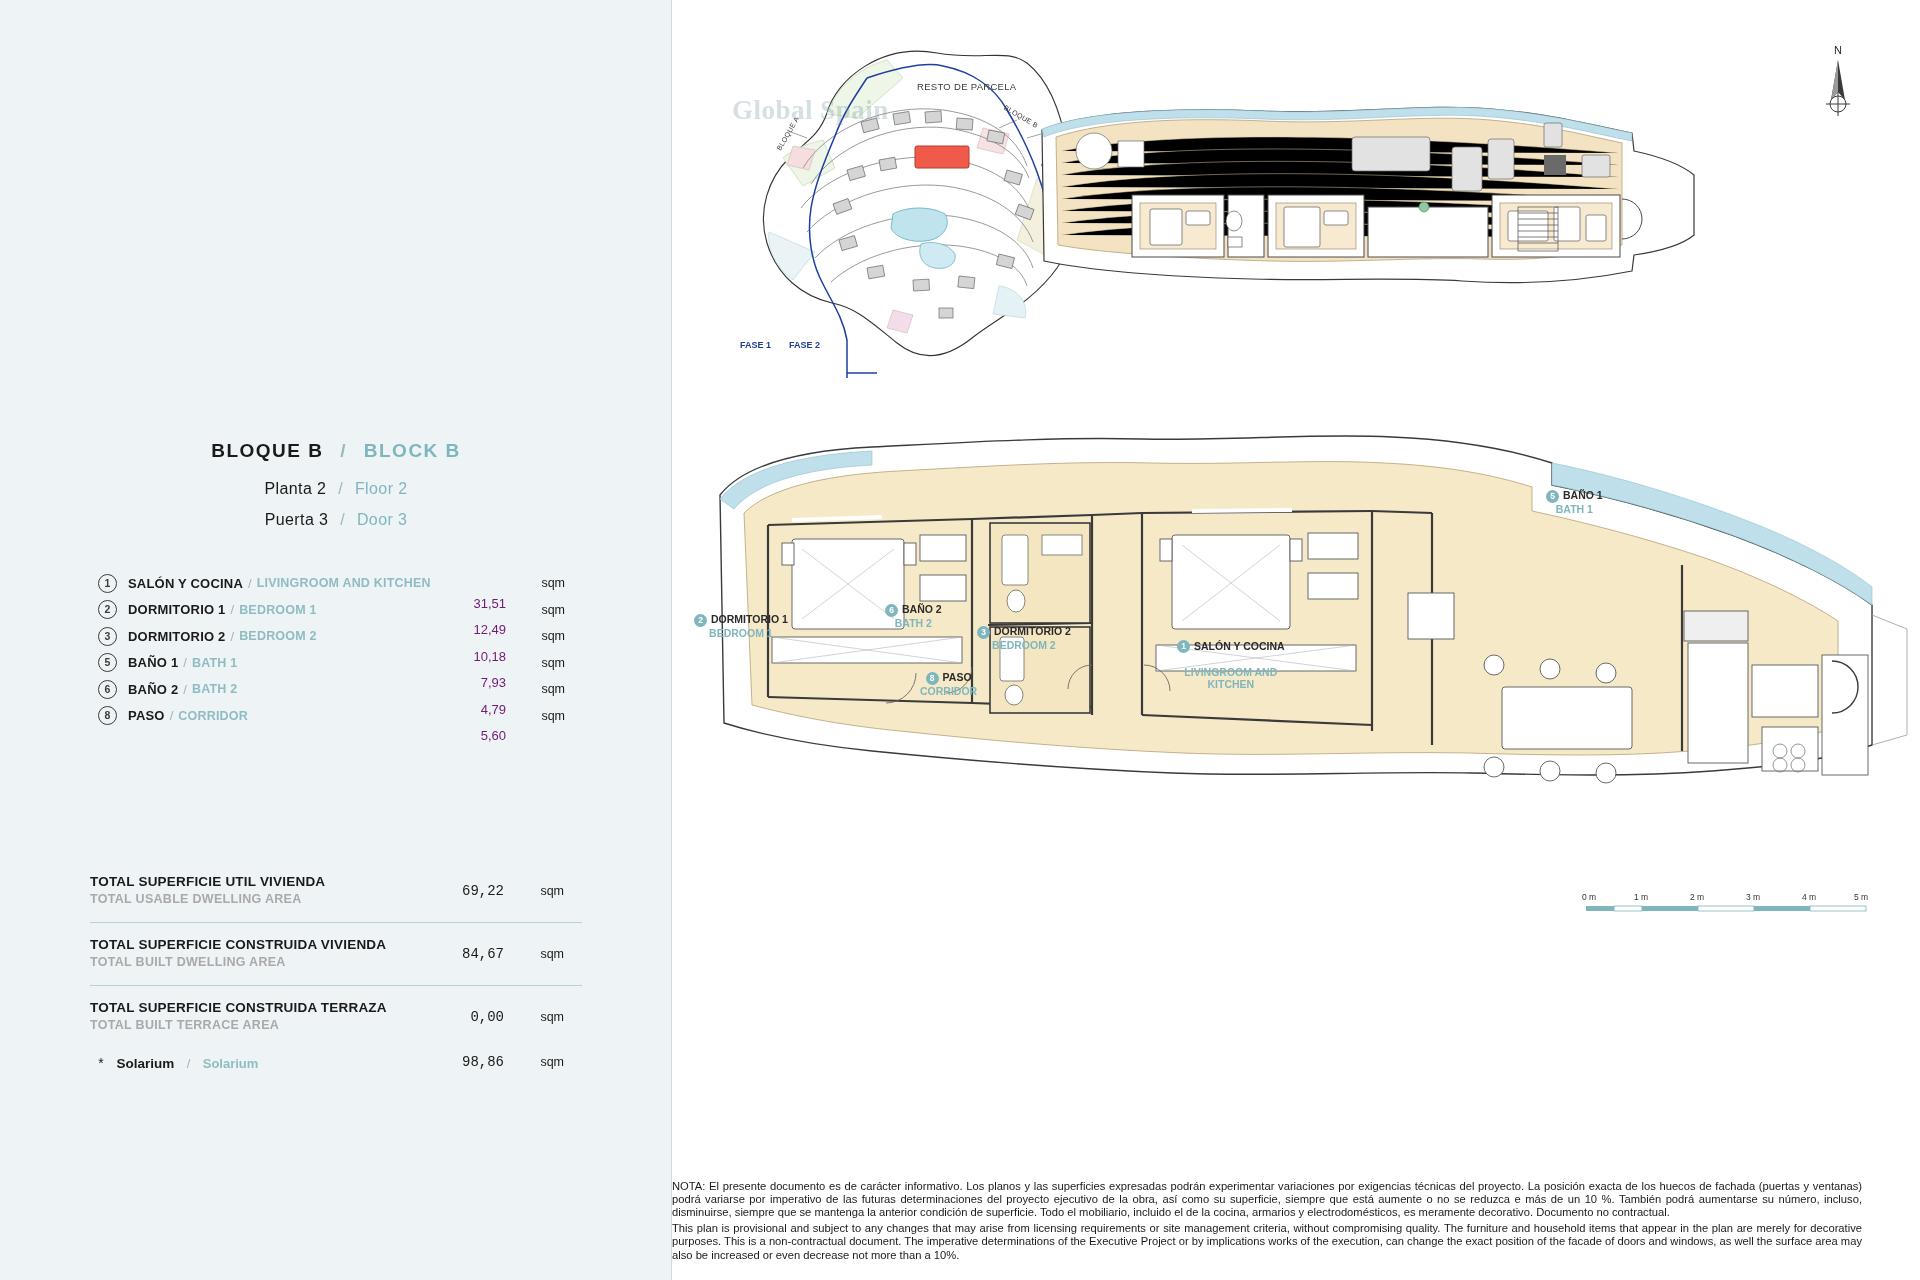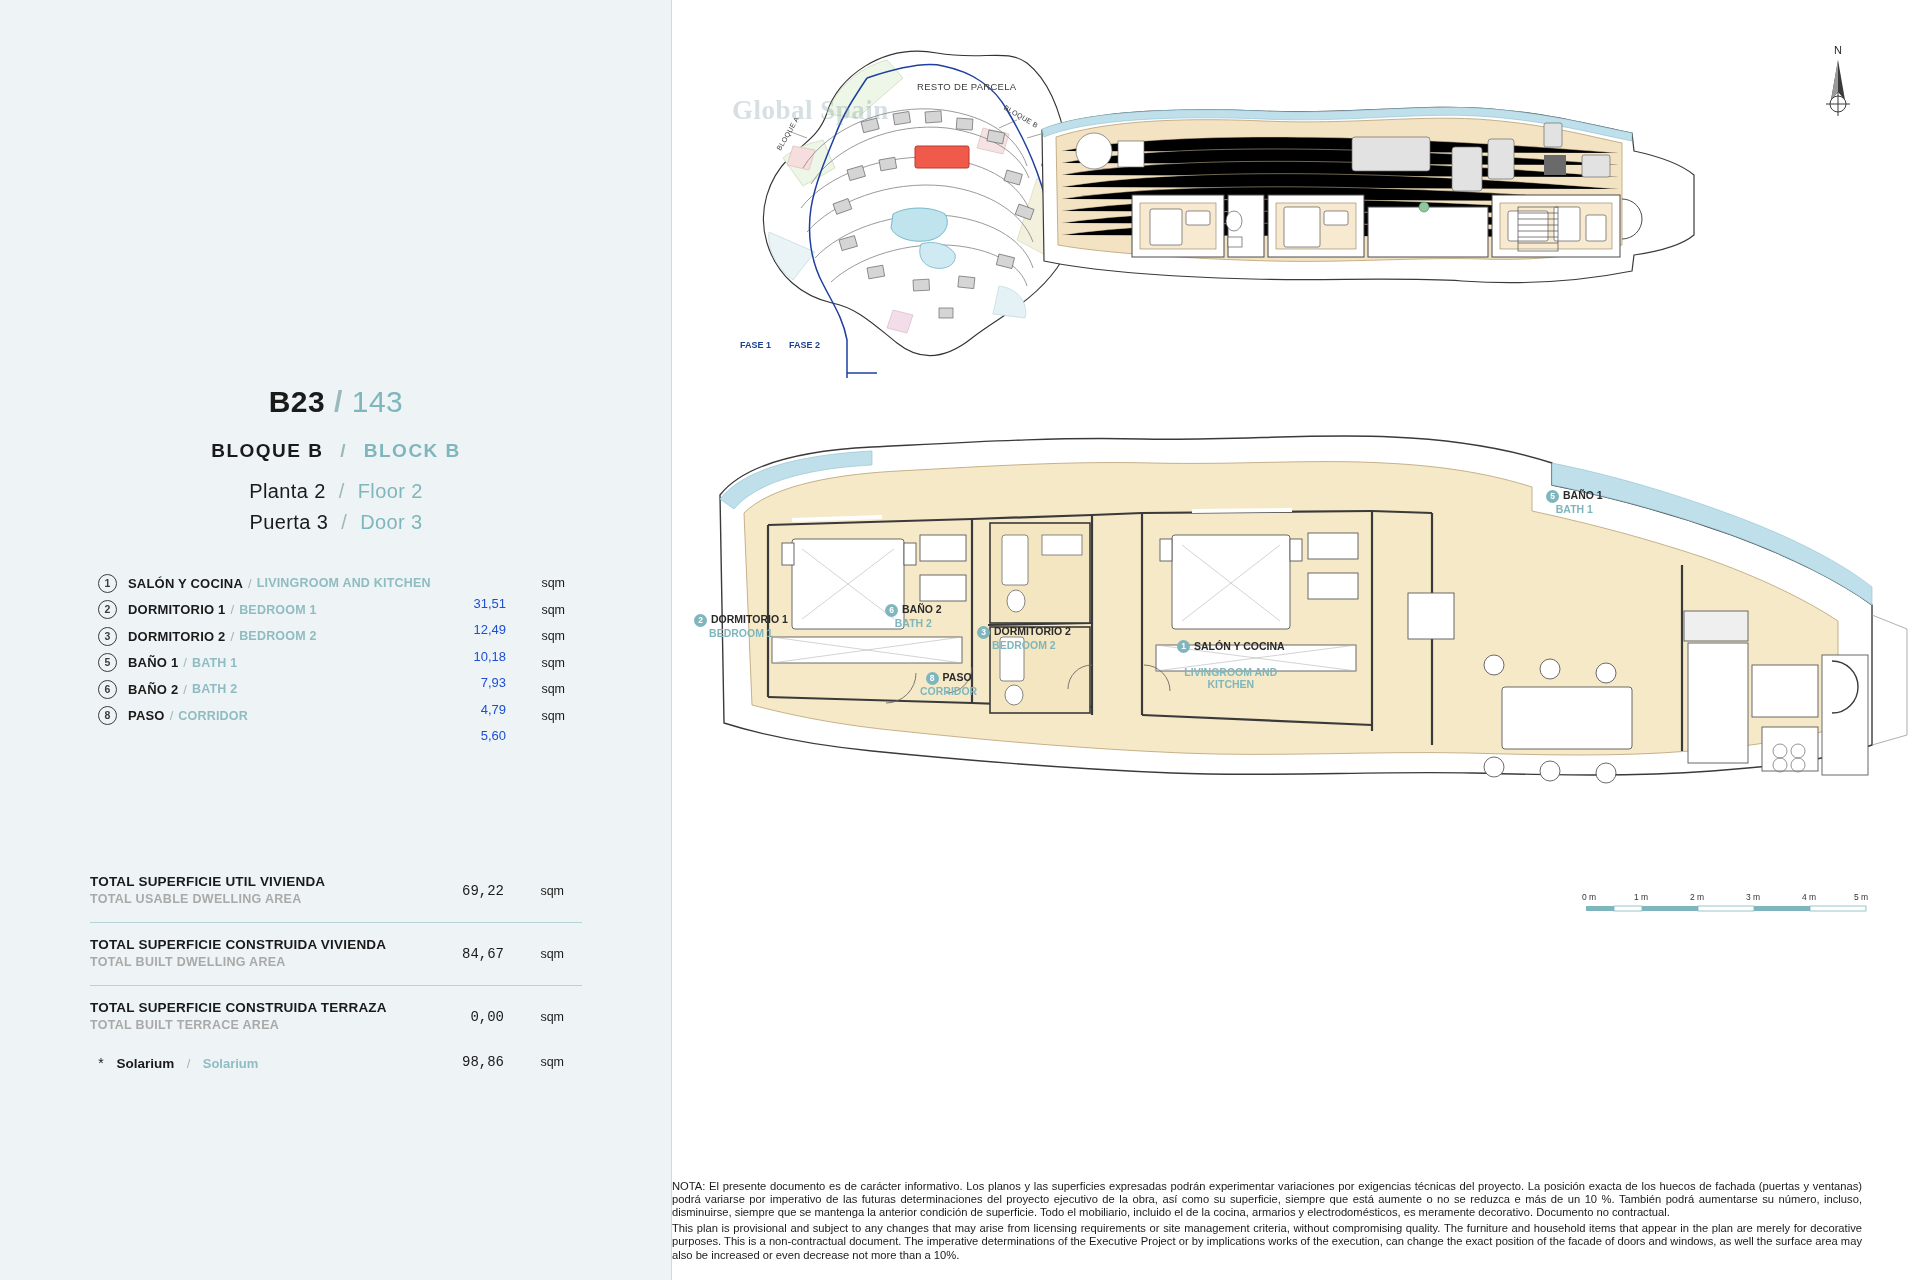--- a/index.html
+++ b/index.html
@@ -56,21 +56,21 @@
     letter-spacing: 1.5px;
   }
   .block-line .es { color: #1a1a1a; }
   .block-line .slash { color: #9bb8bc; margin: 0 10px; }
   .block-line .en { color: #7fb6bd; }
 
   .floor-line, .door-line {
     position: absolute;
     left: 0; right: 0;
     text-align: center;
-    font-size: 20px;
+    font-size: 16px;
     letter-spacing: 0.4px;
   }
   .floor-line { top: 480px; }
   .door-line { top: 511px; }
   .floor-line .es, .door-line .es { color: #1a1a1a; }
   .floor-line .slash, .door-line .slash { color: #9bb8bc; margin: 0 7px; }
   .floor-line .en, .door-line .en { color: #7fb6bd; }
 
   
   #room-list {
@@ -115,21 +115,21 @@
     color: #8fbcc2;
     font-weight: bold;
     letter-spacing: 0.2px;
     white-space: nowrap;
   }
   .room-area {
     position: absolute;
     right: 72px;
     text-align: right;
     font-size: 13px;
-    color: #1d4ed8;
+    color: #701a75;
     width: 90px;
     margin-top: 40px;
   }
   .room-unit {
     position: absolute;
     right: 13px;
     font-size: 12.5px;
     color: #1a1a1a;
   }
 
@@ -267,25 +267,20 @@
     text-align: justify;
   }
   #note p { margin: 0; }
   #note .es { margin-bottom: 2px; }
 </style>
 </head>
 <body>
 
 <div id="left-panel">
 
-  <div class="unit-title">
-    <span class="code">B23</span>
-    <span class="sep">/</span>
-    <span class="num">143</span>
-  </div>
 
   <div class="block-line">
     <span class="es">BLOQUE  B</span>
     <span class="slash">/</span>
     <span class="en">BLOCK   B</span>
   </div>
 
   <div class="floor-line">
     <span class="es">Planta 2</span>
     <span class="slash">/</span>

